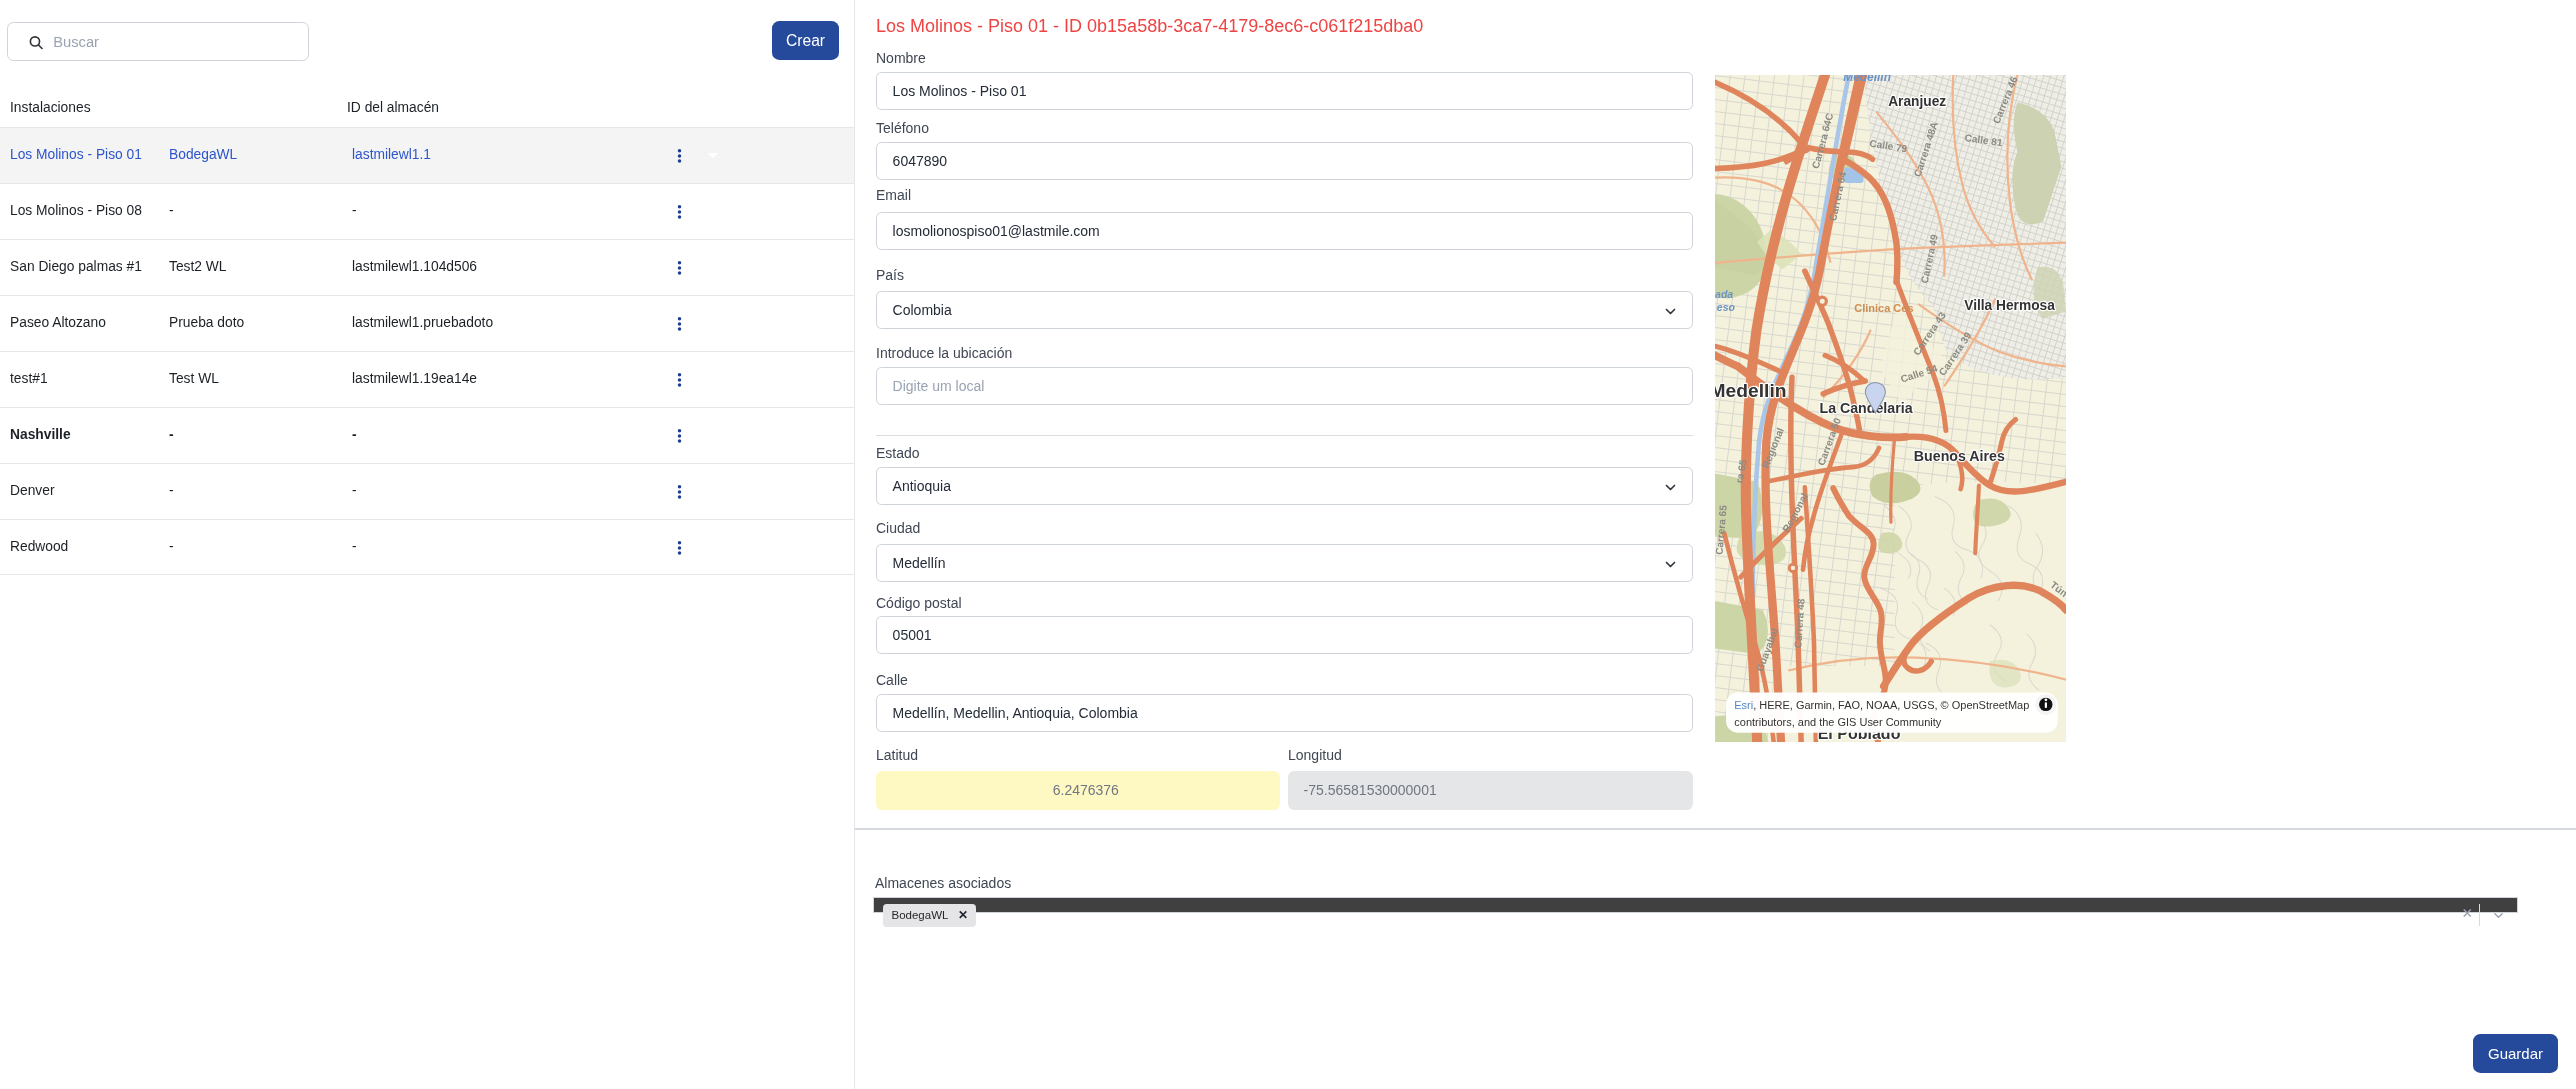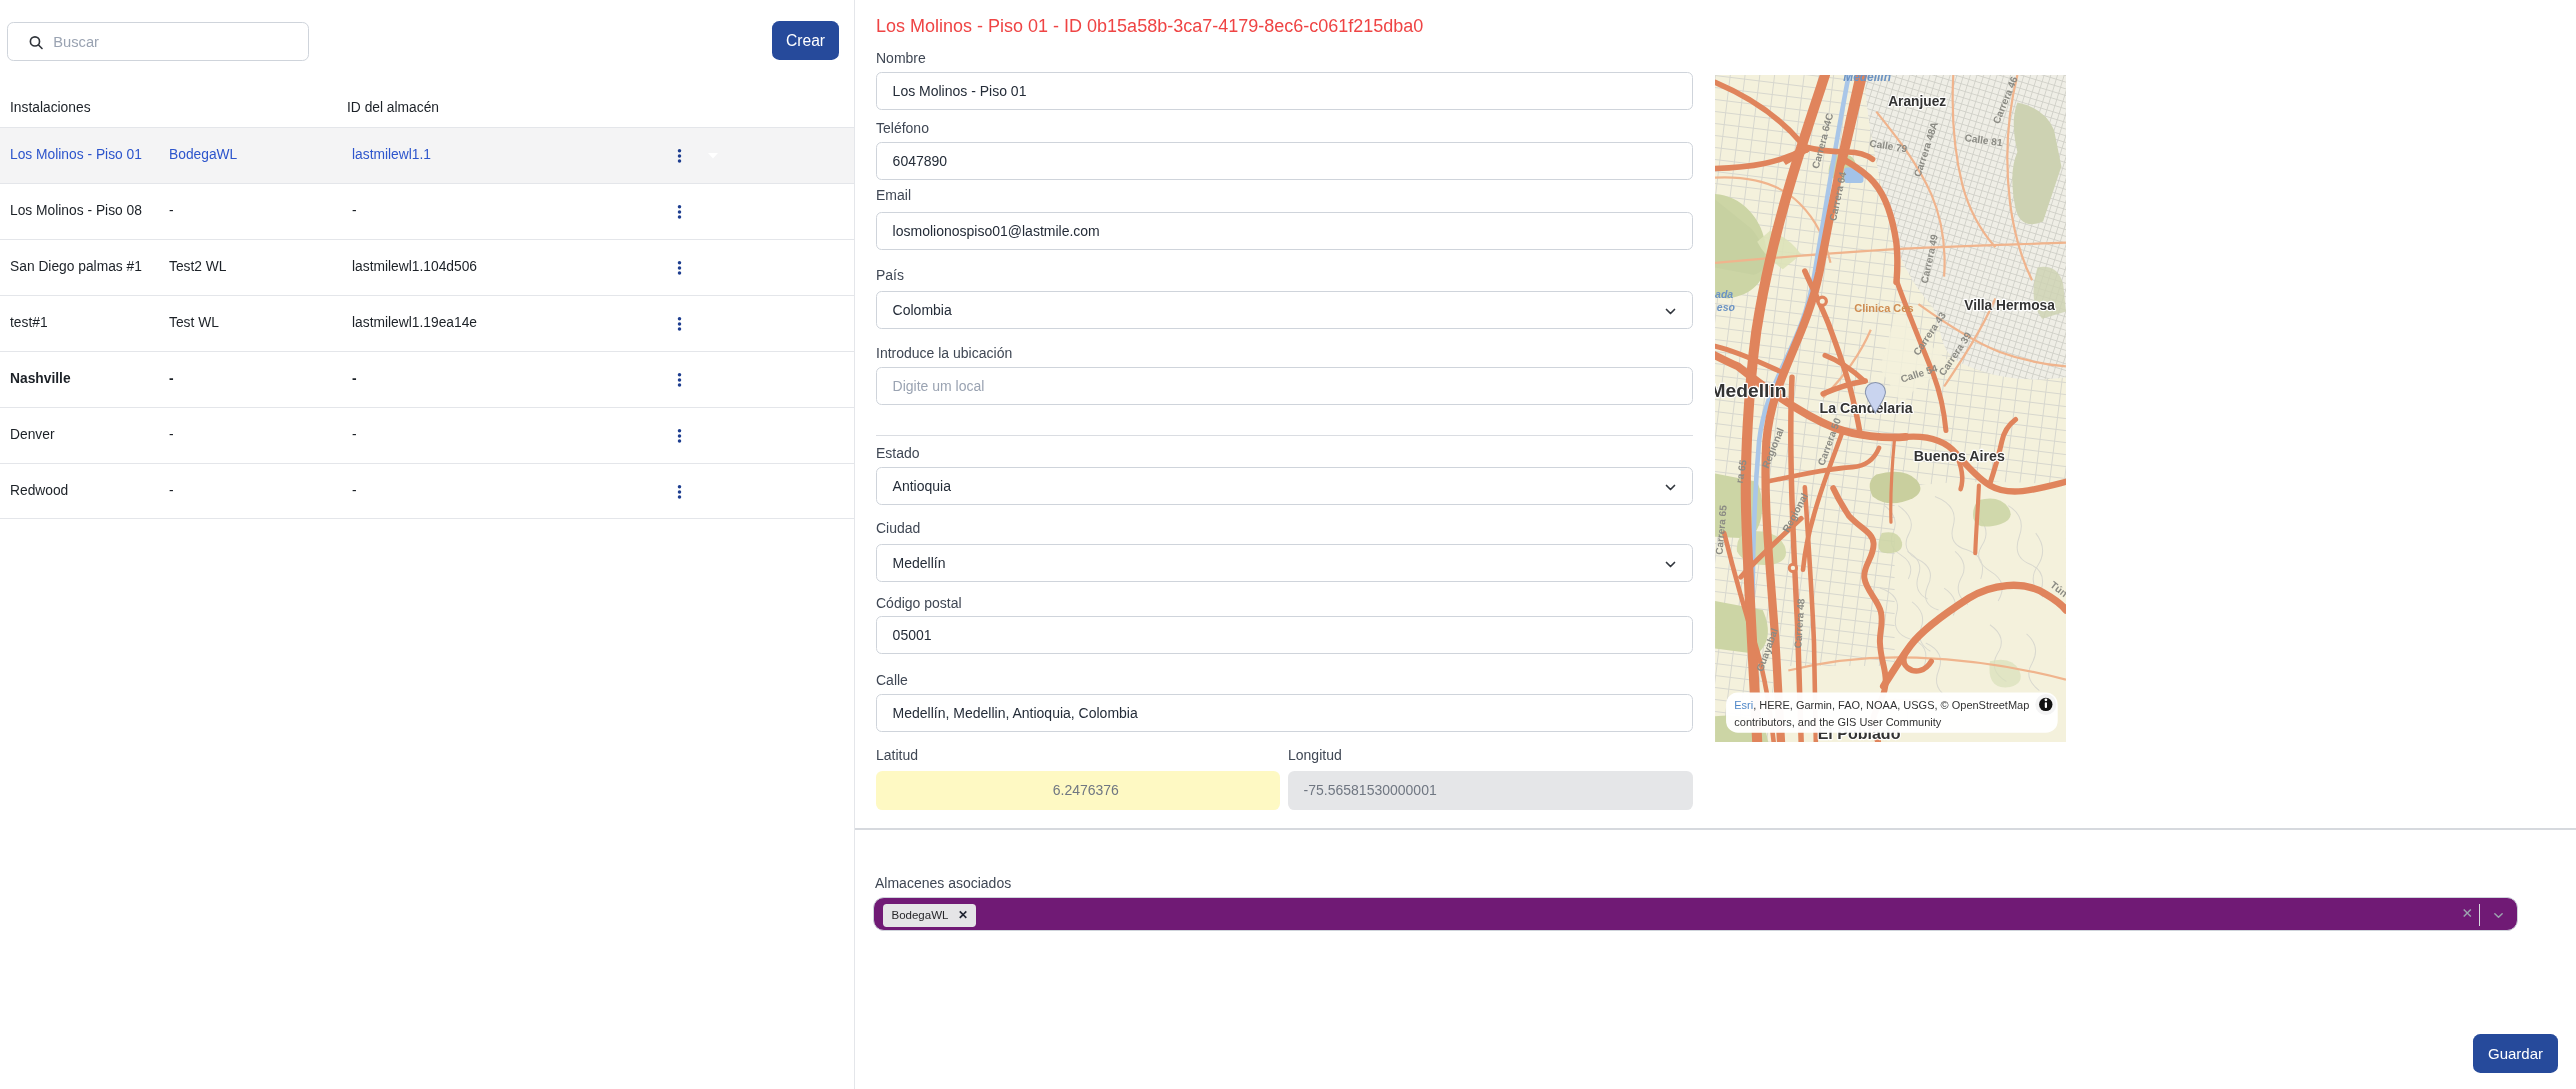--- a/index.html
+++ b/index.html
@@ -59,20 +59,31 @@
 <div class="abs" style="left:169px;top:19px;font-size:13.8px;color:#1c2127;">Test2 WL</div>
 <div class="abs" style="left:352px;top:19px;font-size:13.8px;color:#1c2127;">lastmilewl1.104d506</div>
 <svg class="abs" style="left:674px;top:20px;" width="11" height="16.5" viewBox="0 0 12 18">
         <circle cx="6" cy="3" r="1.9" fill="#1d3d8f"></circle>
         <circle cx="6" cy="8.6" r="1.9" fill="#1d3d8f"></circle>
         <circle cx="6" cy="14.2" r="1.9" fill="#1d3d8f"></circle>
       </svg>
 
 </div>
 <div style="position:relative;height:56px;border-top:0.9px solid #e4e6ea;background:#fff;">
+<div class="abs" style="left:10px;top:19px;font-size:13.8px;color:#1c2127;">Paseo Altozano</div>
+<div class="abs" style="left:169px;top:19px;font-size:13.8px;color:#1c2127;">Prueba doto</div>
+<div class="abs" style="left:352px;top:19px;font-size:13.8px;color:#1c2127;">lastmilewl1.pruebadoto</div>
+<svg class="abs" style="left:674px;top:20px;" width="11" height="16.5" viewBox="0 0 12 18">
+        <circle cx="6" cy="3" r="1.9" fill="#1d3d8f"></circle>
+        <circle cx="6" cy="8.6" r="1.9" fill="#1d3d8f"></circle>
+        <circle cx="6" cy="14.2" r="1.9" fill="#1d3d8f"></circle>
+      </svg>
+
+</div>
+<div style="position:relative;height:56px;border-top:0.9px solid #e4e6ea;background:#fff;">
 <div class="abs" style="left:10px;top:19px;font-size:13.8px;color:#1c2127;">test#1</div>
 <div class="abs" style="left:169px;top:19px;font-size:13.8px;color:#1c2127;">Test WL</div>
 <div class="abs" style="left:352px;top:19px;font-size:13.8px;color:#1c2127;">lastmilewl1.19ea14e</div>
 <svg class="abs" style="left:674px;top:20px;" width="11" height="16.5" viewBox="0 0 12 18">
         <circle cx="6" cy="3" r="1.9" fill="#1d3d8f"></circle>
         <circle cx="6" cy="8.6" r="1.9" fill="#1d3d8f"></circle>
         <circle cx="6" cy="14.2" r="1.9" fill="#1d3d8f"></circle>
       </svg>
 
 </div>
@@ -147,21 +158,21 @@
 <div class="lbl" style="left:876px;top:672px;">Calle</div>
 <div class="inp" style="top:694px;">Medellín, Medellin, Antioquia, Colombia</div>
 <div class="lbl" style="left:876px;top:747px;">Latitud</div>
 <div class="lbl" style="left:1288px;top:747px;">Longitud</div>
 <div class="inp" style="left:876px;top:771px;width:404px;background:#fef9c3;border:none;height:39px;line-height:39px;color:#707782;border-radius:6.4px;text-align:center;">6.2476376</div>
 <div class="inp" style="left:1288px;top:771px;width:405px;background:#e5e6e8;border:none;height:39px;line-height:39px;color:#707782;border-radius:6.4px;">-75.56581530000001</div>
 
 <div class="abs" style="left:855px;top:828px;width:1721px;height:1.8px;background:#d6d9de;"></div>
 
 <div class="lbl" style="left:875px;top:875px;">Almacenes asociados</div>
-<div class="abs" style="left:873px;top:897px;width:1645px;height:34px;border:0.9px solid #cfd4db;border-radius:11px;background:#701a75;">
+<div class="abs" style="left:873px;top:897px;width:1645px;height:16px;border:0.9px solid #cfd4db;border-radius:1px;background:#404040;">
   <div class="abs" style="left:9.2px;top:5.5px;height:23px;background:#e5e5e7;border-radius:3.7px;font-size:11.5px;color:#27272a;line-height:23px;padding:0 8.3px;">BodegaWL&nbsp;&nbsp;&nbsp;<span style="font-size:12px;color:#1f2430;font-weight:bold;">✕</span></div>
   <div class="abs" style="right:44px;top:7.3px;font-size:13.8px;color:#9ca3af;">✕</div>
   <div class="abs" style="right:37px;top:5.5px;width:0.9px;height:22px;background:#d8dbe0;"></div>
   <svg class="chev" style="right:13px;top:12px;" viewBox="0 0 12 12">
       <path d="M2 4l4 4 4-4" fill="none" stroke="#9ca3af" stroke-width="1.6" stroke-linecap="round" stroke-linejoin="round"></path>
     </svg>
 </div>
 
 <div class="abs" style="left:2473px;top:1034px;width:85px;height:39px;background:#264a9b;border-radius:7.3px;color:#fff;font-size:15px;text-align:center;line-height:39px;">Guardar</div>
 

